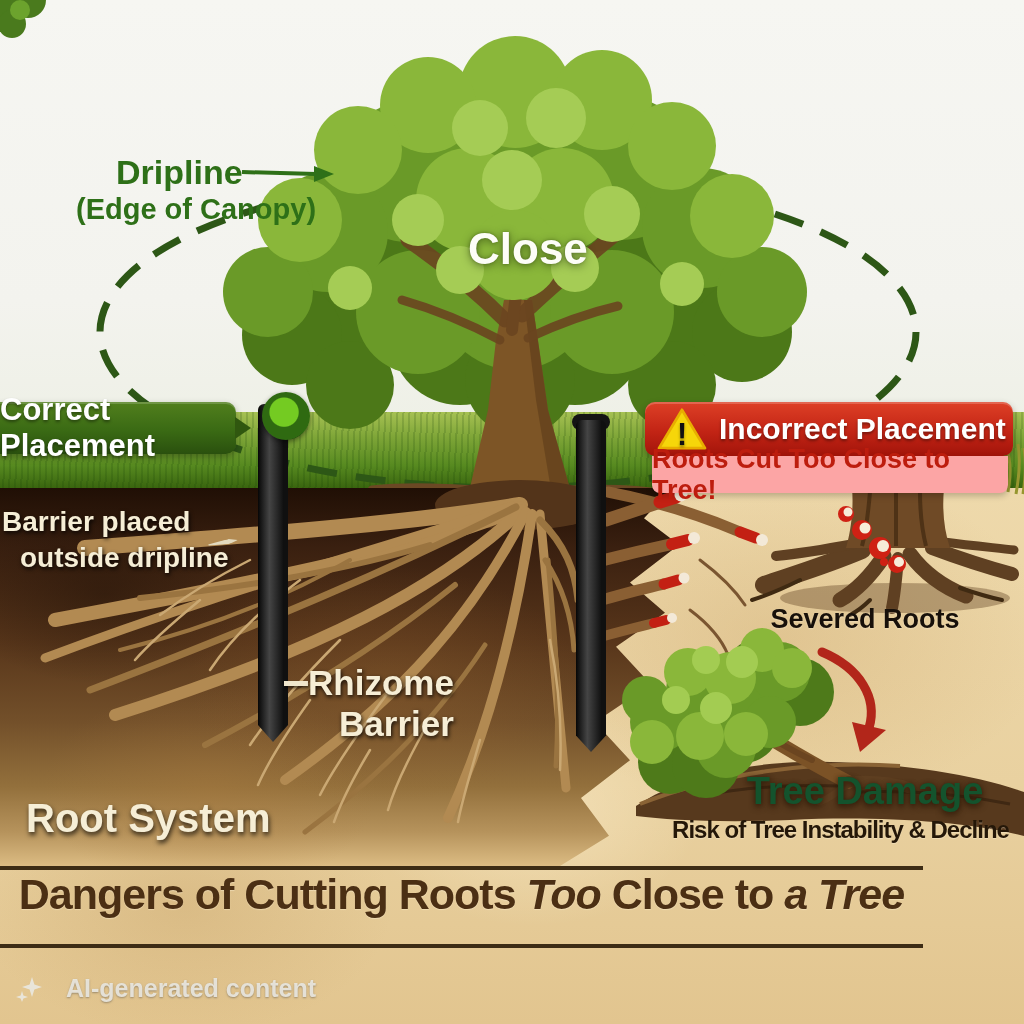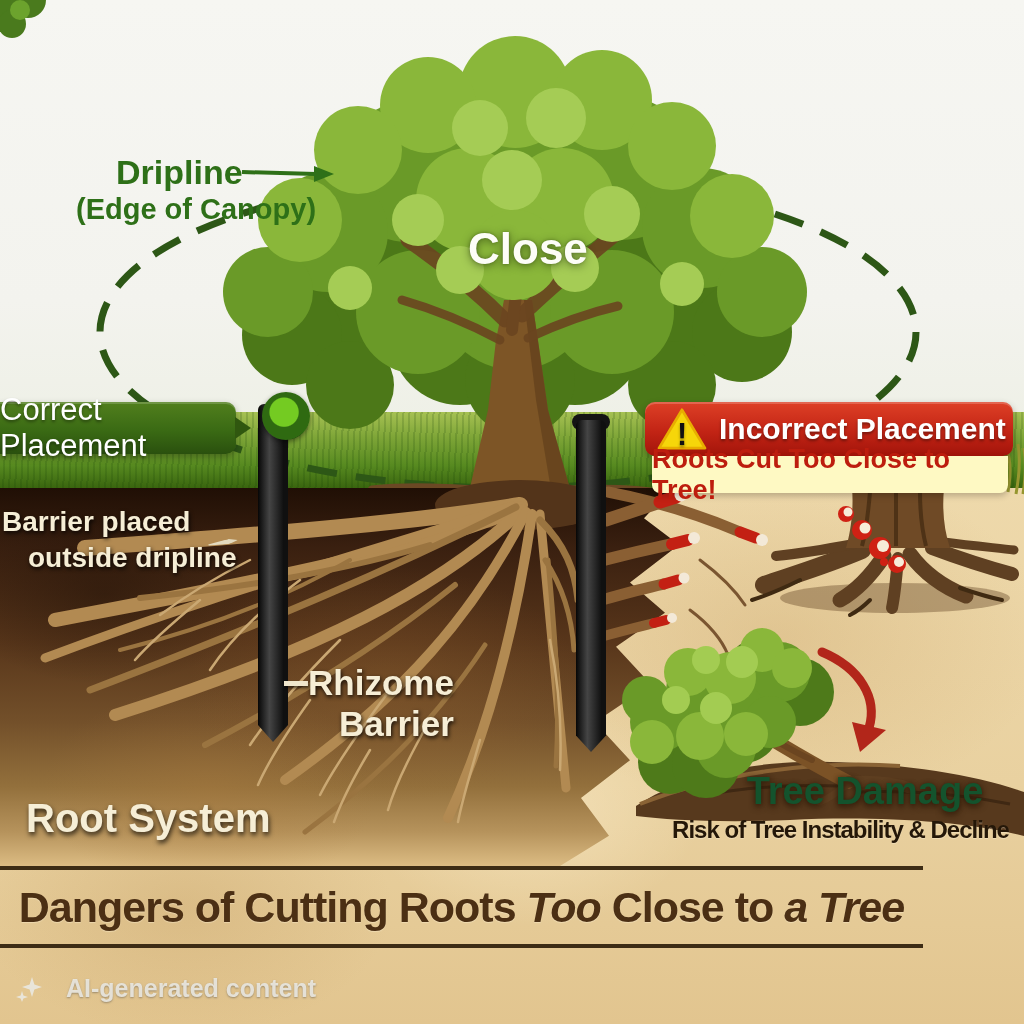--- a/index.html
+++ b/index.html
@@ -37,62 +37,62 @@
   .post-cap-right{position:absolute;left:572px;top:414px;width:38px;height:16px;z-index:5;
        background:#141414;border-radius:8px;}
   .knob{position:absolute;left:262px;top:392px;width:48px;height:48px;border-radius:50%;z-index:6;
        background:radial-gradient(circle at 46% 42%,#74cb22 0 37%,#2f6a11 40% 72%,#16320a 75%);
        box-shadow:0 2px 5px rgba(0,0,0,.45);}
 
   
   .banner-correct{position:absolute;left:0;top:402px;width:236px;height:52px;z-index:6;
        background:linear-gradient(180deg,#517f1d 0%,#3a6a14 55%,#2a500e 100%);
        border-radius:0 10px 10px 0;display:flex;align-items:center;justify-content:center;
-       color:#fff;font-size:31px;font-weight:normal;text-shadow:0 2px 3px rgba(0,0,0,.4);
+       color:#fff;font-size:31px;font-weight:bold;text-shadow:0 2px 3px rgba(0,0,0,.4);
        box-shadow:0 3px 7px rgba(0,0,0,.3), inset 0 2px 0 rgba(255,255,255,.18);}
   .banner-correct::after{content:"";position:absolute;right:-15px;top:15px;width:0;height:0;
        border-left:16px solid #30570f;border-top:11px solid transparent;border-bottom:11px solid transparent;}
   .banner-incorrect{position:absolute;left:645px;top:402px;width:368px;height:54px;z-index:6;
        background:linear-gradient(180deg,#de4026 0%,#c22415 55%,#a2140a 100%);
        border-radius:10px;display:flex;align-items:center;gap:12px;padding-left:12px;box-sizing:border-box;
        color:#fff;font-size:30px;font-weight:bold;text-shadow:0 2px 3px rgba(0,0,0,.4);
        box-shadow:0 3px 7px rgba(0,0,0,.3), inset 0 2px 0 rgba(255,255,255,.2);}
   .strip-incorrect{position:absolute;left:652px;top:456px;width:356px;height:37px;z-index:6;
-       background:#fef9c3;border-radius:0 0 8px 8px;display:flex;align-items:center;justify-content:center;
+       background:#fca5a5;border-radius:0 0 8px 8px;display:flex;align-items:center;justify-content:center;
        color:#bd1d0e;font-size:27px;font-weight:bold;box-shadow:0 3px 6px rgba(0,0,0,.22);}
 
   
   .lbl{position:absolute;font-weight:bold;z-index:6;white-space:nowrap;}
   .lbl-dripline{left:116px;top:153px;font-size:34px;color:#2e7018;}
   .lbl-dripline-sub{left:76px;top:193px;font-size:29px;color:#2e7018;}
   .lbl-tree{left:468px;top:224px;font-size:44px;color:#fdfdf7;
        text-shadow:0 2px 8px rgba(25,40,8,.55),0 0 3px rgba(40,60,15,.4);}
   .lbl-note{left:2px;top:504px;font-size:28px;line-height:36px;color:#f6eed6;
        text-shadow:1px 2px 4px rgba(0,0,0,.85);}
-  .lbl-note .l2{margin-left:26px;}
+  .lbl-note .l2{margin-left:18px;}
   .note-arrow{position:absolute;left:208px;top:540px;width:30px;height:5px;z-index:6;
        background:#e3dabf;transform:rotate(-10deg);border-radius:2px;
        clip-path:polygon(0 40%,70% 0,100% 50%,70% 100%,0 60%);}
   .lbl-rhizome{left:308px;top:662px;font-size:35px;line-height:41px;color:#f6eed6;text-align:right;
        text-shadow:1px 2px 4px rgba(0,0,0,.85);}
   .rhizome-dash{position:absolute;left:284px;top:681px;width:24px;height:5px;background:#efe6cc;z-index:6;
        box-shadow:1px 2px 3px rgba(0,0,0,.6);}
   .lbl-rootsys{left:26px;top:796px;font-size:40px;color:#f6eed6;
        text-shadow:1px 3px 5px rgba(0,0,0,.75);}
   .lbl-severed{left:740px;top:604px;width:250px;text-align:center;font-size:27px;color:#17100a;
        text-shadow:0 1px 2px rgba(255,250,235,.35);}
   .lbl-damage{left:720px;top:770px;width:290px;text-align:center;font-size:38px;color:#14532d;
        text-shadow:0 3px 6px rgba(45,25,8,.9),0 0 4px rgba(45,25,8,.5);}
   .lbl-risk{left:646px;top:816px;width:389px;text-align:center;font-size:24px;letter-spacing:-1px;color:#241708;
        text-shadow:0 1px 1px rgba(255,250,235,.35);}
 
   
   .title-band{position:absolute;left:0;top:866px;width:923px;height:74px;z-index:6;
        border-top:4px solid #3d2c15;border-bottom:4px solid #3d2c15;
-       display:flex;align-items:center;justify-content:center;}
+       display:flex;justify-content:center;}
   .title-band .t{font-size:43px;font-weight:bold;color:#4b2f14;letter-spacing:-1px;white-space:pre-wrap;
        text-shadow:0 1px 1px rgba(255,245,220,.4);}
   .t-italic{font-style:italic;}
 
   
   .watermark{position:absolute;left:16px;top:974px;z-index:7;display:flex;align-items:center;gap:24px;
        color:rgba(233,231,224,.92);font-size:25px;font-weight:bold;
        text-shadow:0 1px 2px rgba(110,100,85,.6);}
 </style>
 </head>
@@ -369,20 +369,21 @@
   <div class="note-arrow"></div>
 
   <div class="rhizome-dash"></div>
   <div class="lbl lbl-rhizome">
     <div>Rhizome</div>
     <div>Barrier</div>
   </div>
 
   <div class="lbl lbl-rootsys">Root System</div>
 
+  <div class="lbl lbl-severed">Severed Roots</div>
   <div class="lbl lbl-damage">Tree Damage</div>
   <div class="lbl lbl-risk">Risk of Tree Instability &amp; Decline</div>
 
   <div class="title-band">
     <div class="t"><span>Dangers of Cutting Roots </span><span class="t-italic">Too</span><span> Close to </span><span class="t-italic">a Tree</span></div>
   </div>
 
   <div class="watermark">
     <svg width="26" height="26" viewBox="0 0 26 26">
       <path d="M16,1 L18.4,8.6 L26,11 L18.4,13.4 L16,21 L13.6,13.4 L6,11 L13.6,8.6 Z" fill="rgba(233,231,224,.92)"></path>

